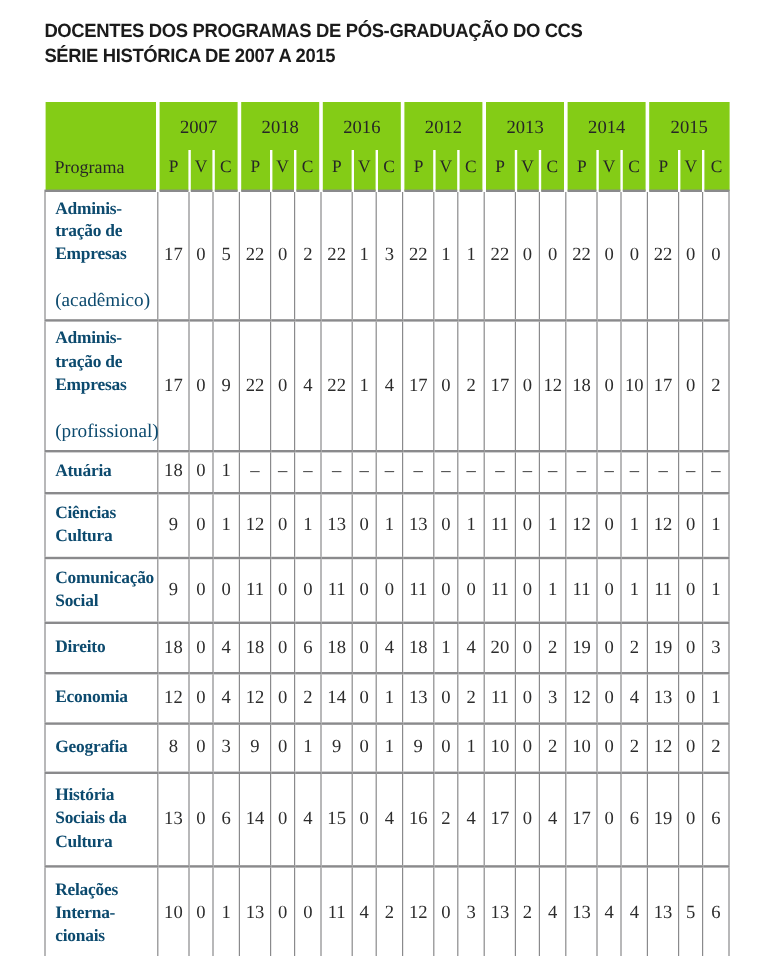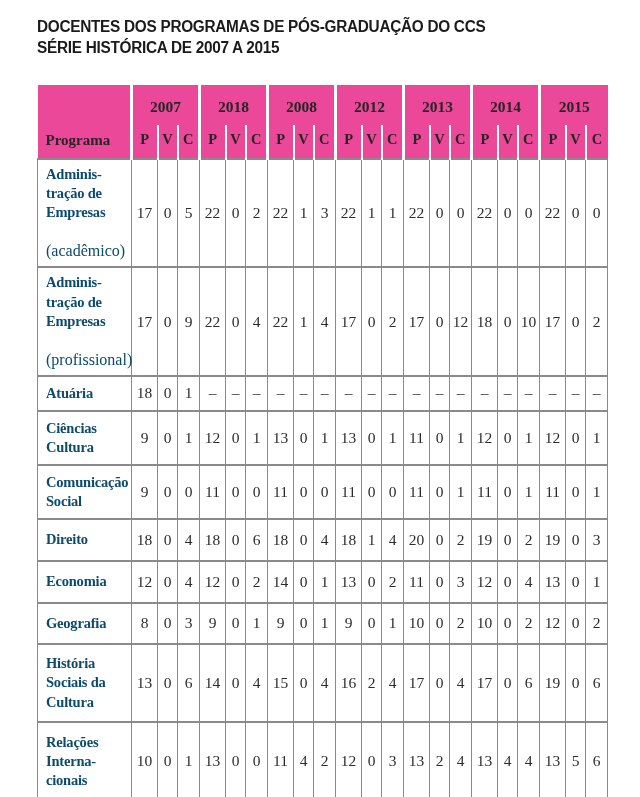--- a/index.html
+++ b/index.html
@@ -25,22 +25,22 @@
   }
 
   
   table.docentes {
     border-collapse: collapse;
     table-layout: fixed;
     width: 570px;
     margin: 27px 0 0 37px;
   }
   thead th {
-    background: #ec4899;
-    font-weight: bold;
+    background: #84cc16;
+    font-weight: normal;
     color: #262626;
     padding: 0;
   }
   th.prog-h {
     text-align: left;
     vertical-align: bottom;
     padding: 0 0 9px 8px;
     font-size: 15px;
   }
   th.yr {
@@ -120,21 +120,21 @@
         <col style="width:22px">
       <col style="width:26px">
         <col style="width:20px">
         <col style="width:22px">
     </colgroup>
     <thead>
       <tr>
         <th class="prog-h" rowspan="2">Programa</th>
         <th class="yr" colspan="3">2007</th>
         <th class="yr" colspan="3">2018</th>
-        <th class="yr" colspan="3">2008</th>
+        <th class="yr" colspan="3">2016</th>
         <th class="yr" colspan="3">2012</th>
         <th class="yr" colspan="3">2013</th>
         <th class="yr" colspan="3">2014</th>
         <th class="yr" colspan="3">2015</th>
       </tr>
       <tr>
           <th class="sub p">P</th>
           <th class="sub v">V</th>
           <th class="sub c">C</th>
           <th class="sub p">P</th>

